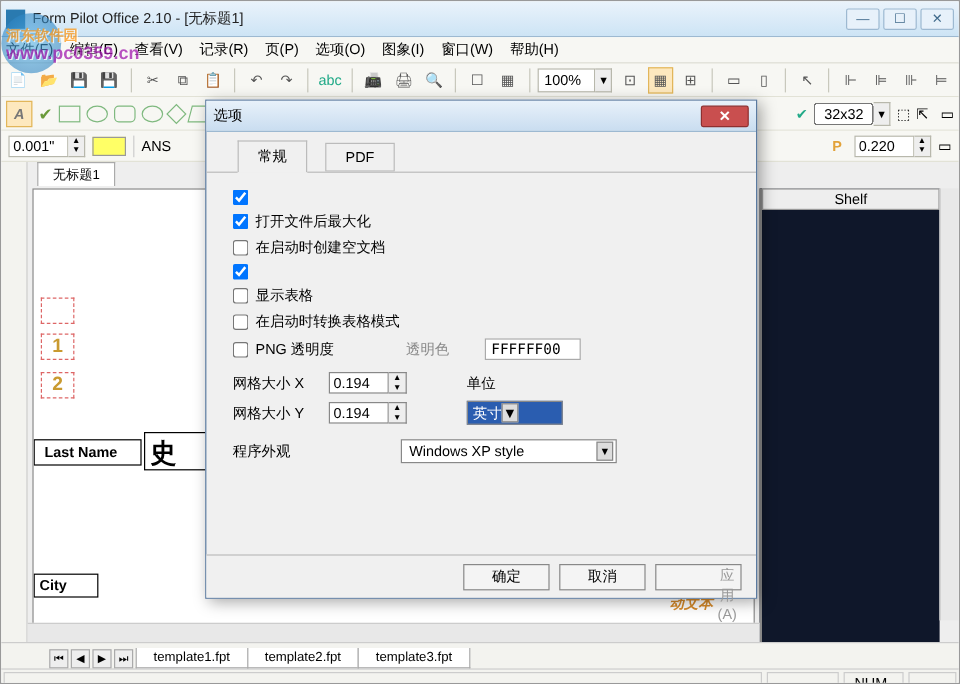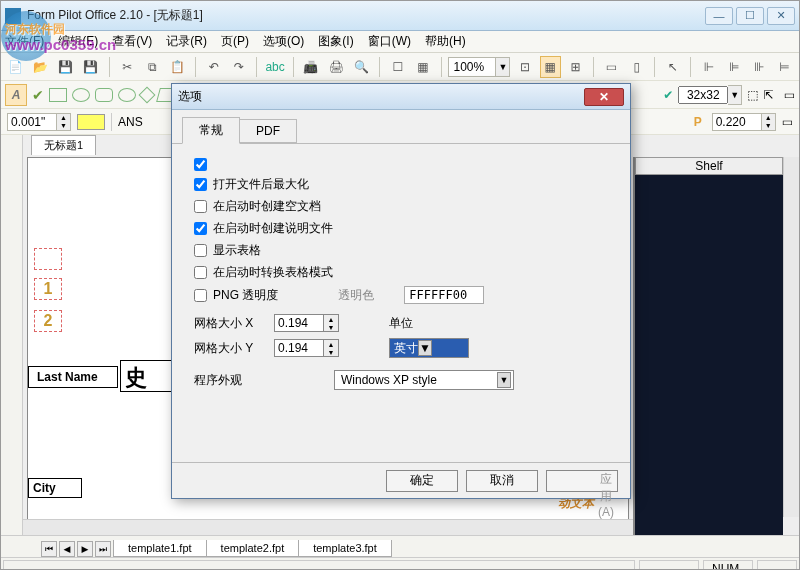--- a/index.html
+++ b/index.html
@@ -72,21 +72,21 @@
 .statusbar .cell { border: 1px solid #ccc; height: 18px; margin: 0 2px; padding: 0 8px; display: flex; align-items: center; }
 .statusbar .grow { flex: 1; }
 
 
 .dialog { position: absolute; top: 82px; left: 170px; width: 460px; height: 416px; background: #f0f0f0; border: 1px solid #5a7aa0; box-shadow: 3px 3px 12px rgba(0,0,0,.35); z-index: 100; }
 .dlg-title { height: 26px; background: linear-gradient(#e8f1fa, #c9ddf0); display: flex; align-items: center; padding: 0 6px; border-bottom: 1px solid #9db9d1; }
 .dlg-title .txt { flex: 1; color: #000; }
 .dlg-title .close { width: 40px; height: 18px; background: #c94f4f; border: 1px solid #8e2f2f; border-radius: 2px; color: #fff; display: flex; align-items: center; justify-content: center; font-weight: bold; cursor: pointer; }
 
 .dlg-tabs { height: 30px; display: flex; align-items: flex-end; padding-left: 10px; border-bottom: 1px solid #bbb; margin-top: 4px; }
-.dlg-tab { padding: 4px 16px; border: 1px solid #bbb; background: #f0f0f0; margin-right: -1px; position: relative; }
+.dlg-tab { padding: 4px 16px; border: 1px solid #bbb; background: #f0f0f0; margin-right: -1px; position: relative; margin-left: 16px; }
 .dlg-tab.active { background: #f0f0f0; border-bottom: 1px solid #f0f0f0; top: 1px; }
 
 .dlg-body { padding: 14px 22px; }
 .chk-row { display: flex; align-items: center; margin-bottom: 5px; }
 .chk-row input[type=checkbox] { width: 13px; height: 13px; margin-right: 6px; }
 .chk-row.png .extra { margin-left: 60px; color: #888; }
 .chk-row.png .colorval { margin-left: 30px; width: 80px; height: 18px; border: 1px solid #aaa; background: #fff; display: inline-flex; align-items: center; padding: 0 4px; font-family: monospace; }
 
 .grid-row { display: flex; align-items: center; margin-top: 10px; gap: 10px; }
 .grid-row label { width: 70px; }
@@ -285,21 +285,20 @@
     <div class="chk-row">
         <input type="checkbox" checked="" style="">
         <span>打开文件后最大化</span>
       </div>
     <div class="chk-row">
         <input type="checkbox" style="">
         <span>在启动时创建空文档</span>
       </div>
     <div class="chk-row">
         <input type="checkbox" checked="" style="">
-        <span>在启动时创建说明文件</span>
       </div>
     <div class="chk-row">
         <input type="checkbox" style="">
         <span>显示表格</span>
       </div>
     <div class="chk-row">
         <input type="checkbox" style="">
         <span>在启动时转换表格模式</span>
       </div>
     <div class="chk-row png">

